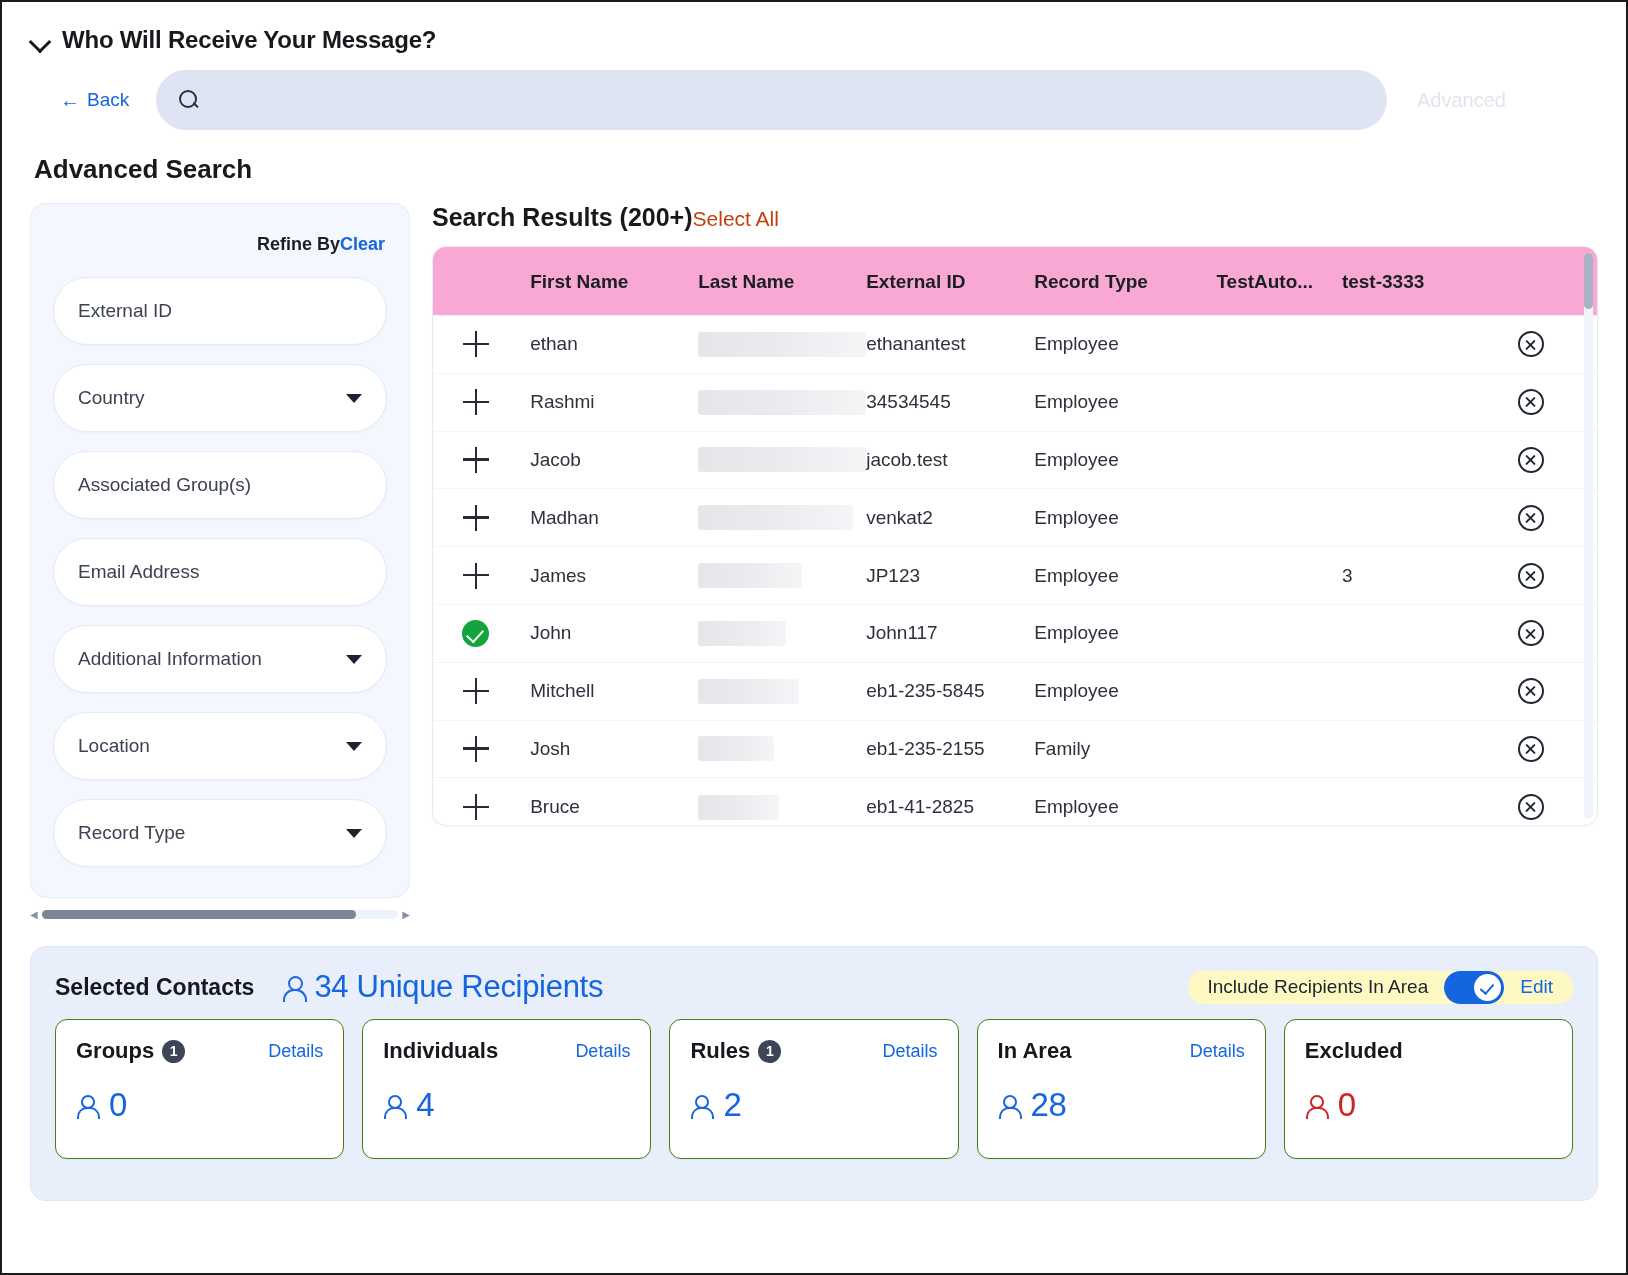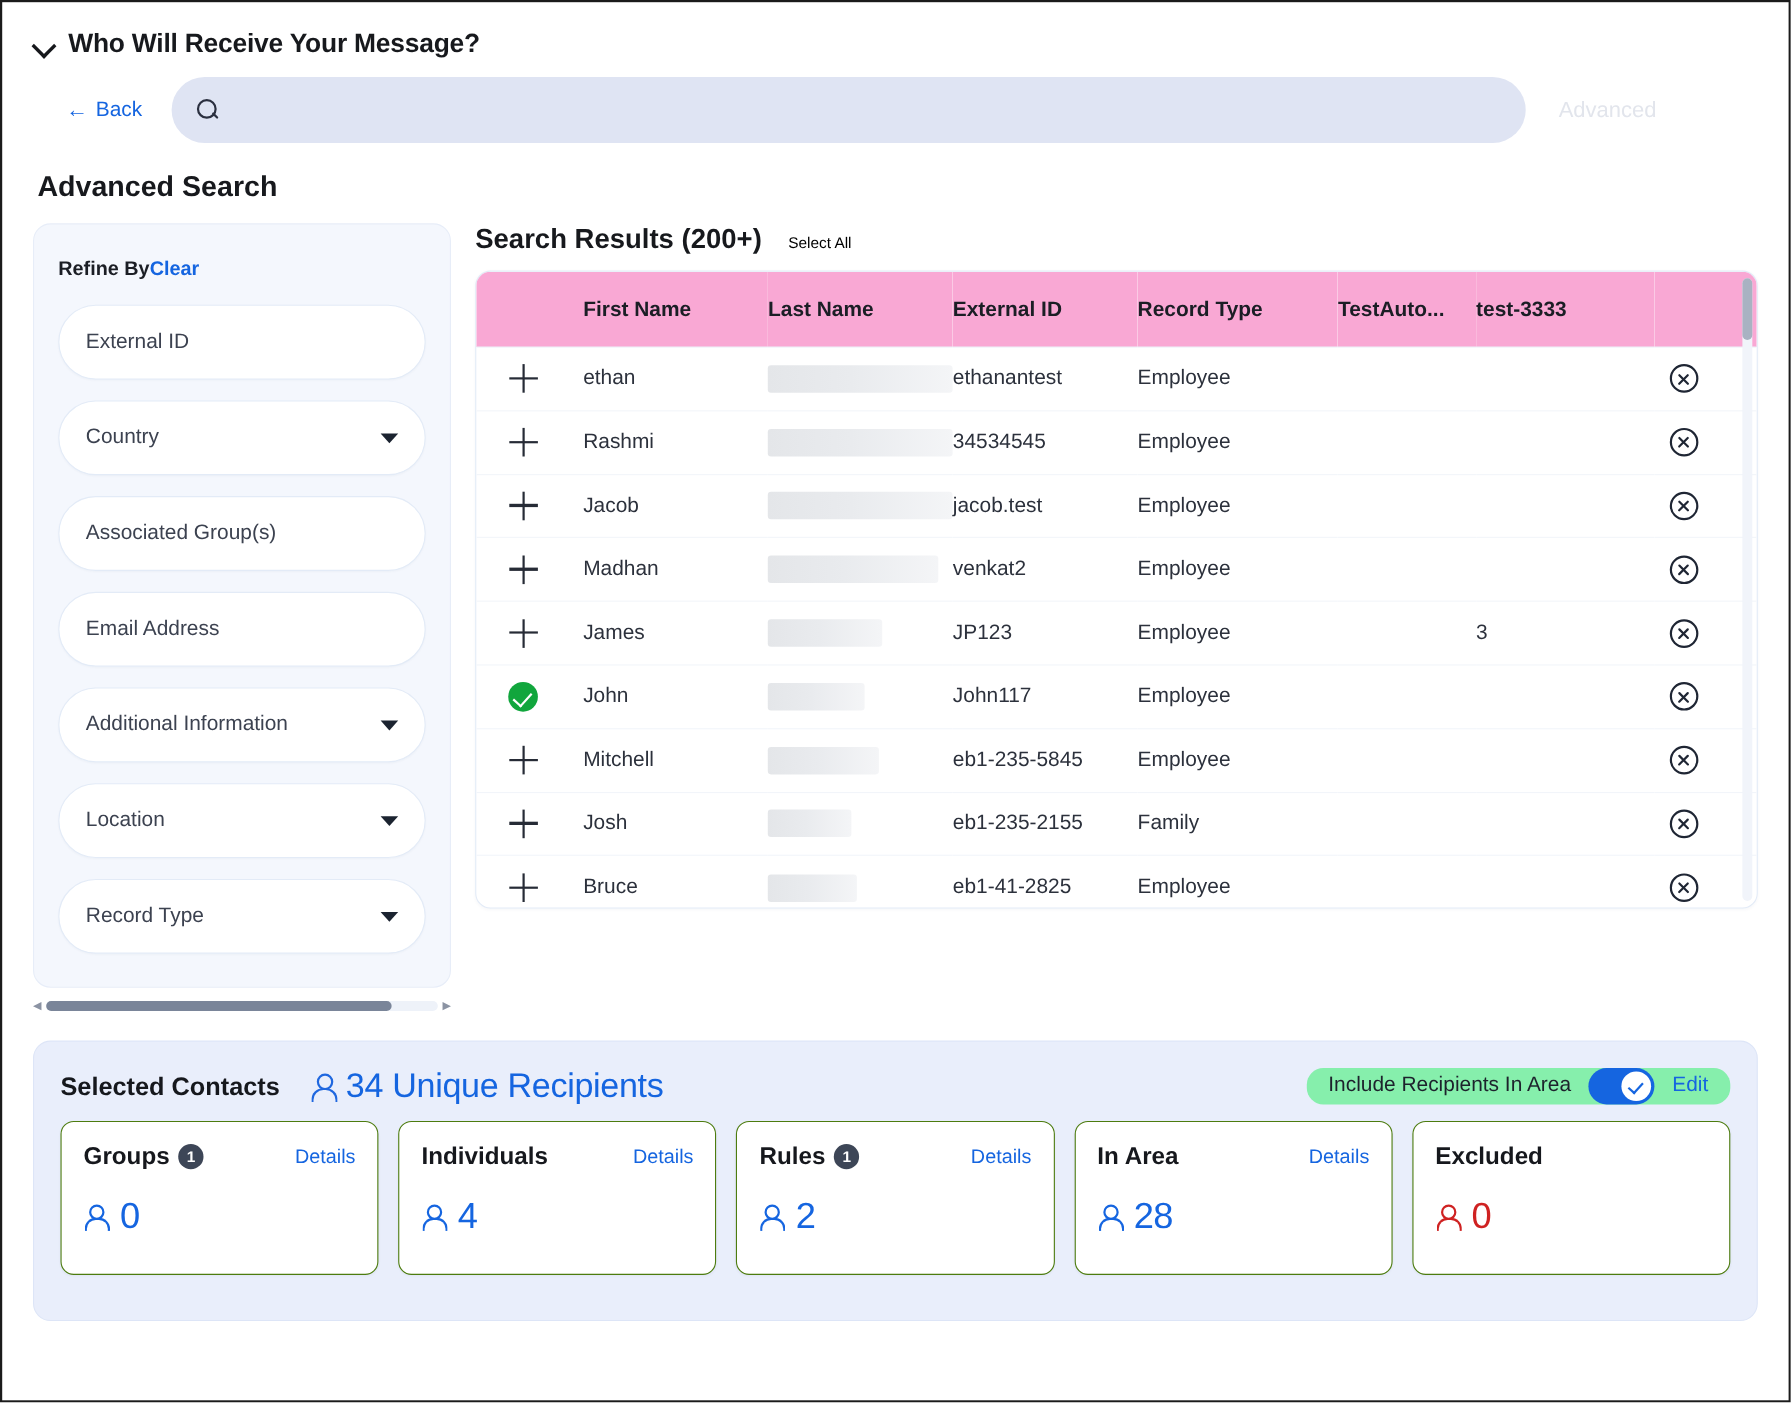--- a/index.html
+++ b/index.html
@@ -95,21 +95,21 @@
   
   .sidebar-wrap { width: 380px; flex: none; }
   .sidebar {
     background: #f4f7fd;
     border: 1px solid #e7edf8;
     border-radius: 16px;
     padding: 30px 22px 30px 22px;
     height: 695px;
   }
   .refine-head {
-    display: flex; justify-content: flex-start; align-items: baseline;
+    display: flex; justify-content: flex-end; align-items: baseline;
     padding: 0 2px 0 0; margin-bottom: 22px;
   }
   .refine-title { font-size: 18px; font-weight: 700; color: #1b1e25; }
   .clear-link { font-size: 18px; font-weight: 700; color: #1565e0; cursor: pointer; }
   .filter-field {
     height: 68px; background: #fff;
     border: 1px solid #e3ebf7; border-radius: 34px;
     display: flex; align-items: center;
     padding: 0 24px; margin-bottom: 19px;
     font-size: 19px; color: #3c4250;
@@ -138,21 +138,21 @@
     width: 88%; height: 9px; background: #7a8599; border-radius: 5px;
   }
 
   
   .results-wrap { flex: 1; margin-right: 28px; }
   .results-head {
     display: flex; align-items: baseline;
     margin-bottom: 14px;
   }
   .results-title { font-size: 25px; font-weight: 600; color: #17191d; }
-  .select-all { font-size: 14px; color: #000000; cursor: pointer; margin-left: 24px; }
+  .select-all { font-size: 21px; color: #c2410c; cursor: pointer; }
 
   .table-card {
     border: 1px solid #e3ebf7; border-radius: 14px;
     background: #fff; overflow: hidden;
     height: 580px; position: relative;
     box-shadow: 0 1px 3px rgba(30,50,90,0.04);
   }
   table { width: 100%; border-collapse: collapse; table-layout: fixed; }
   thead th {
     text-align: left; font-size: 19px; font-weight: 600; color: #1b1e25;
@@ -243,21 +243,21 @@
     content: ""; position: absolute; left: 1px; top: 15px;
     width: 20px; height: 11px;
     border: 2.3px solid #1f67df; border-bottom: none;
     border-radius: 11px 11px 0 0;
   }
   .sp-count {
     font-size: 31px; color: #1565e0; font-weight: 400; letter-spacing: -0.3px;
   }
   .toggle-group {
     margin-left: auto;
-    background: #86efac; border-radius: 15px;
+    background: #fef9c3; border-radius: 15px;
     display: flex; align-items: center; gap: 16px;
     padding: 0 20px;
   }
   .toggle-label { font-size: 19px; color: #1d222c; }
   .switch {
     width: 60px; height: 33px; background: #1565e0; border-radius: 17px;
     position: relative; cursor: pointer; flex: none;
   }
   .switch .knob {
     position: absolute; right: 3px; top: 3px;

